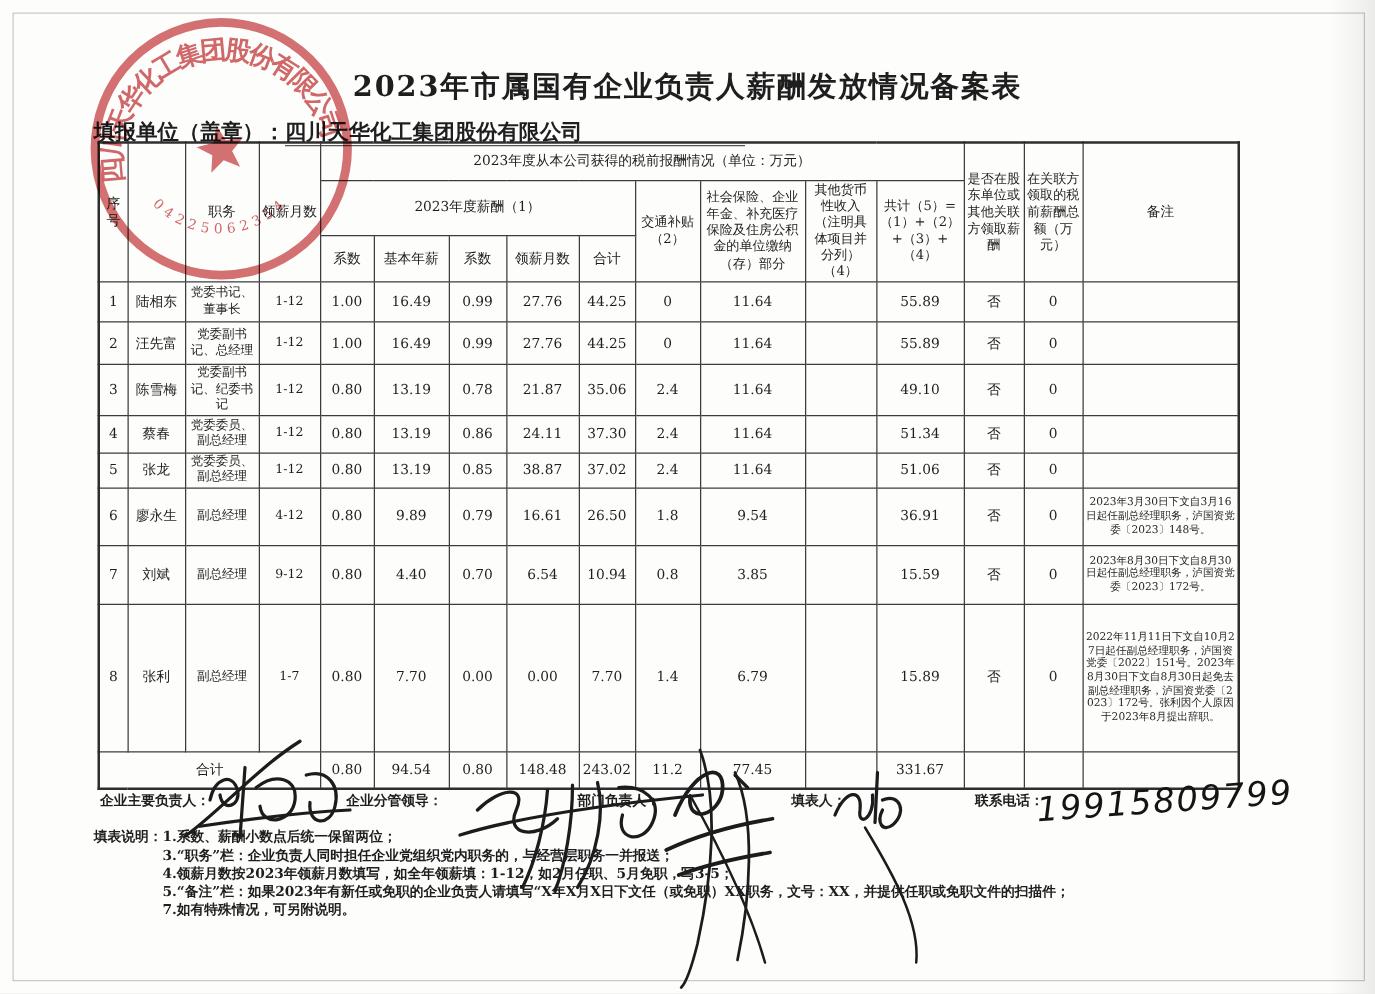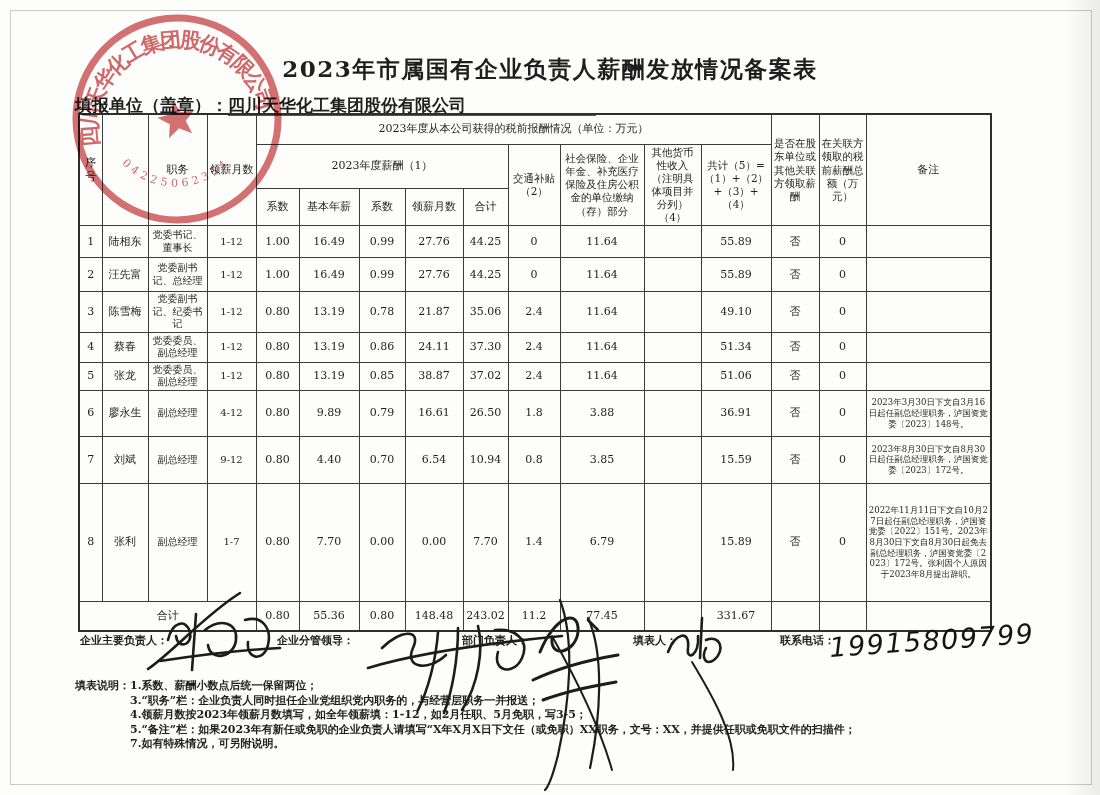--- a/index.html
+++ b/index.html
@@ -29,21 +29,21 @@
   tbody.rows tr:nth-child(7){height:47px;}
   tbody.rows tr:nth-child(8){height:118px;}
   tfoot tr{height:30px;}
   th.small{font-size:10.5px;}
   td.cell-position{font-size:10px;}
   td.cell-months{font-size:10px;}
   td.cell-remark{font-size:8.5px;text-align:left;line-height:1.35;padding:2px 3px;}
   
   .sig-label{position:absolute;font-size:11px;font-weight:bold;white-space:nowrap;}
   .notes{position:absolute;left:75px;top:663px;width:990px;display:flex;
-        font-size:11px;font-weight:bold;line-height:14.6px;margin-top:16px;}
+        font-size:11px;font-weight:bold;line-height:14.6px;}
   .notes-label{flex:0 0 auto;}
   .notes-items{flex:1;}
   
   .stamp-svg{position:absolute;left:68px;top:8px;z-index:4;opacity:.85;mix-blend-mode:multiply;pointer-events:none;}
   .sig-svg{position:absolute;left:0;top:0;z-index:5;pointer-events:none;}
 </style>
 </head>
 <body>
 
 <div class="page">
@@ -196,21 +196,21 @@
           <td class="cell-no">6</td>
           <td class="cell-name">廖永生</td>
           <td class="cell-position">副总经理</td>
           <td class="cell-months">4-12</td>
           <td class="cell-coeff1">0.80</td>
           <td class="cell-base">9.89</td>
           <td class="cell-coeff2">0.79</td>
           <td class="cell-perf">16.61</td>
           <td class="cell-subtotal">26.50</td>
           <td class="cell-transport">1.8</td>
-          <td class="cell-social">3.88</td>
+          <td class="cell-social">9.54</td>
           <td class="cell-other"></td>
           <td class="cell-total">36.91</td>
           <td class="cell-related">否</td>
           <td class="cell-related_amount">0</td>
           <td class="cell-remark">2023年3月30日下文自3月16日起任副总经理职务，泸国资党委〔2023〕148号。</td>
         </tr>
         <tr>
           <td class="cell-no">7</td>
           <td class="cell-name">刘斌</td>
           <td class="cell-position">副总经理</td>
@@ -244,21 +244,21 @@
           <td class="cell-total">15.89</td>
           <td class="cell-related">否</td>
           <td class="cell-related_amount">0</td>
           <td class="cell-remark">2022年11月11日下文自10月27日起任副总经理职务，泸国资党委〔2022〕151号。2023年8月30日下文自8月30日起免去副总经理职务，泸国资党委〔2023〕172号。张利因个人原因于2023年8月提出辞职。</td>
         </tr>
       </tbody>
     <tfoot>
       <tr>
         <td colspan="4">合计</td>
         <td>0.80</td>
-        <td>55.36</td>
+        <td>94.54</td>
         <td>0.80</td>
         <td>148.48</td>
         <td>243.02</td>
         <td>11.2</td>
         <td>77.45</td>
         <td></td>
         <td>331.67</td>
         <td></td>
         <td></td>
         <td></td>

